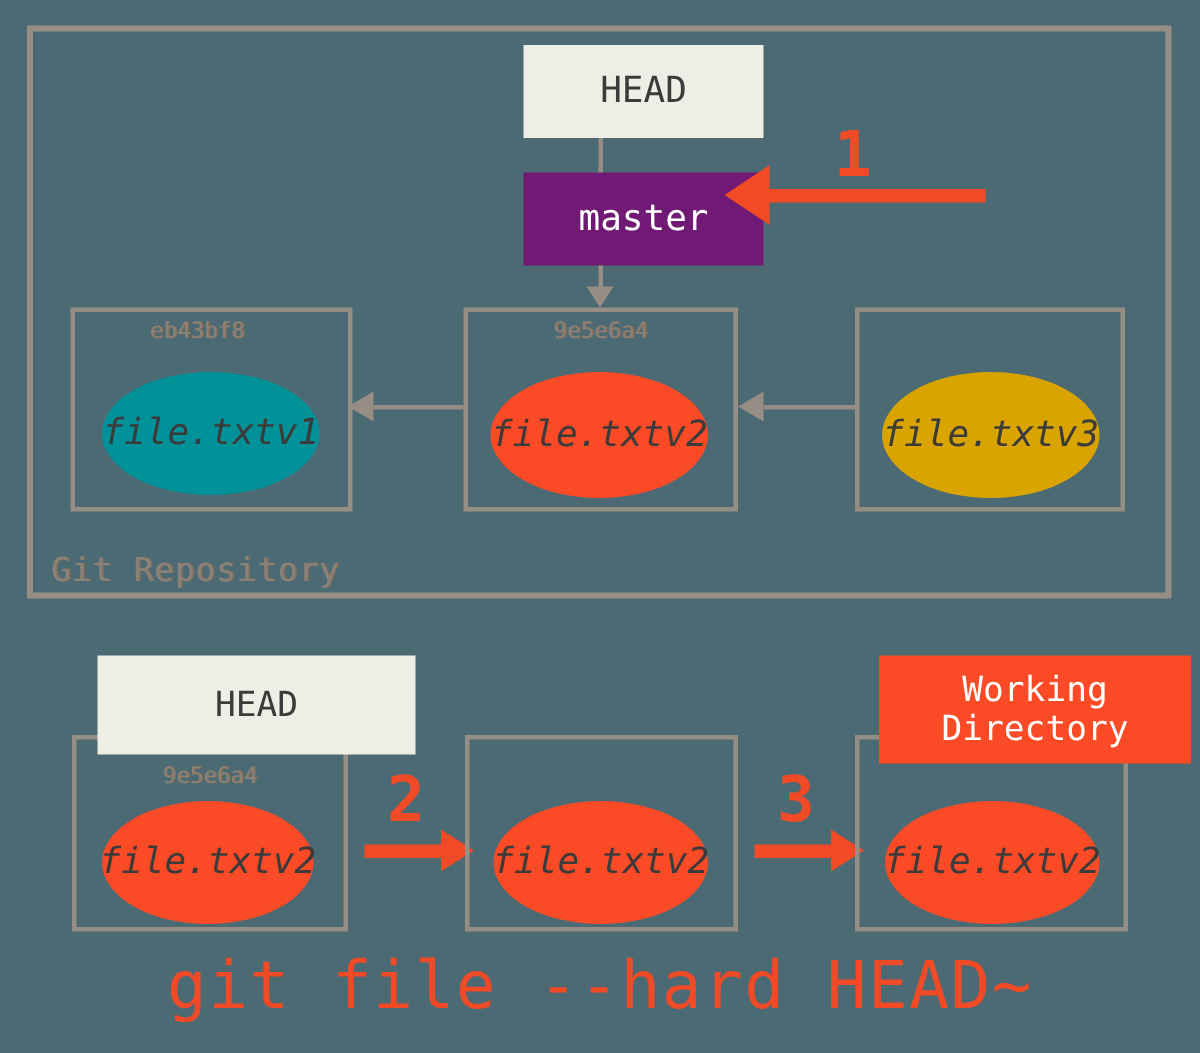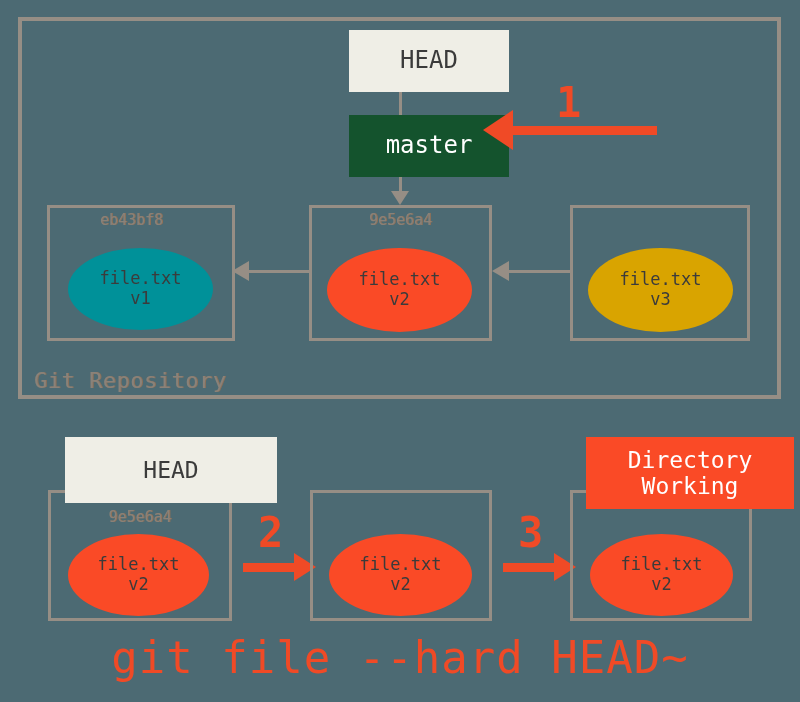--- a/index.html
+++ b/index.html
@@ -42,21 +42,21 @@
     justify-content: center;
     text-align: center;
     line-height: 1.15;
     margin-left: 29px;
   }
   .lb-head {
     background: #efeee6;
     color: #3b3b3b;
   }
   .lb-master {
-    background: #14532d;
+    background: #701a75;
     color: #ffffff;
   }
   .lb-index {
     background: #009199;
     color: #ffffff;
   }
   .lb-work {
     background: #fa4a26;
     color: #ffffff;
   }
@@ -73,27 +73,28 @@
     font-size: 15px;
     color: #8a8279;
     text-shadow: 1px 0 0 rgba(214,120,60,0.5);
     white-space: nowrap;
   }
 
   
   .blob {
     border-radius: 50%;
     display: flex;
-    flex-direction: column;
+    flex-direction: row;
     align-items: center;
     justify-content: center;
     text-align: center;
-    font-size: 17px;
+    font-size: 24px;
     line-height: 1.15;
     color: #3b3b3b;
+    font-style: italic;
   }
   .blob-teal { background: #009199; }
   .blob-red  { background: #fa4a26; }
   .blob-gold { background: #d9a400; }
 
   
   .vline { background: #968e85; width: 3px; }
   .hline { background: #968e85; height: 3px; }
 
   .arrow-down-gray {
@@ -212,22 +213,22 @@
     <span>file.txt</span>
     <span>v2</span>
   </div>
 
   <div class="abs step-num" style="left:518px; top:512px;">3</div>
   <div class="abs hline-red" style="left:503px; top:563px; width:53px;"></div>
   <div class="abs arrow-right-red" style="left:554px; top:553px;"></div>
 
   <div class="abs areabox" style="left:570px; top:490px; width:182px; height:131px;"></div>
   <div class="abs labelbox lb-work" style="left:557px; top:437px; width:208px; height:72px; font-size:23px; flex-direction:column;">
+    <span>Working</span>
     <span>Directory</span>
-    <span>Working</span>
   </div>
   <div class="abs blob blob-red" style="left:590px; top:534px; width:143px; height:82px;">
     <span>file.txt</span>
     <span>v2</span>
   </div>
 
   <div class="abs command">git file --hard HEAD~</div>
 
 </div>
 

